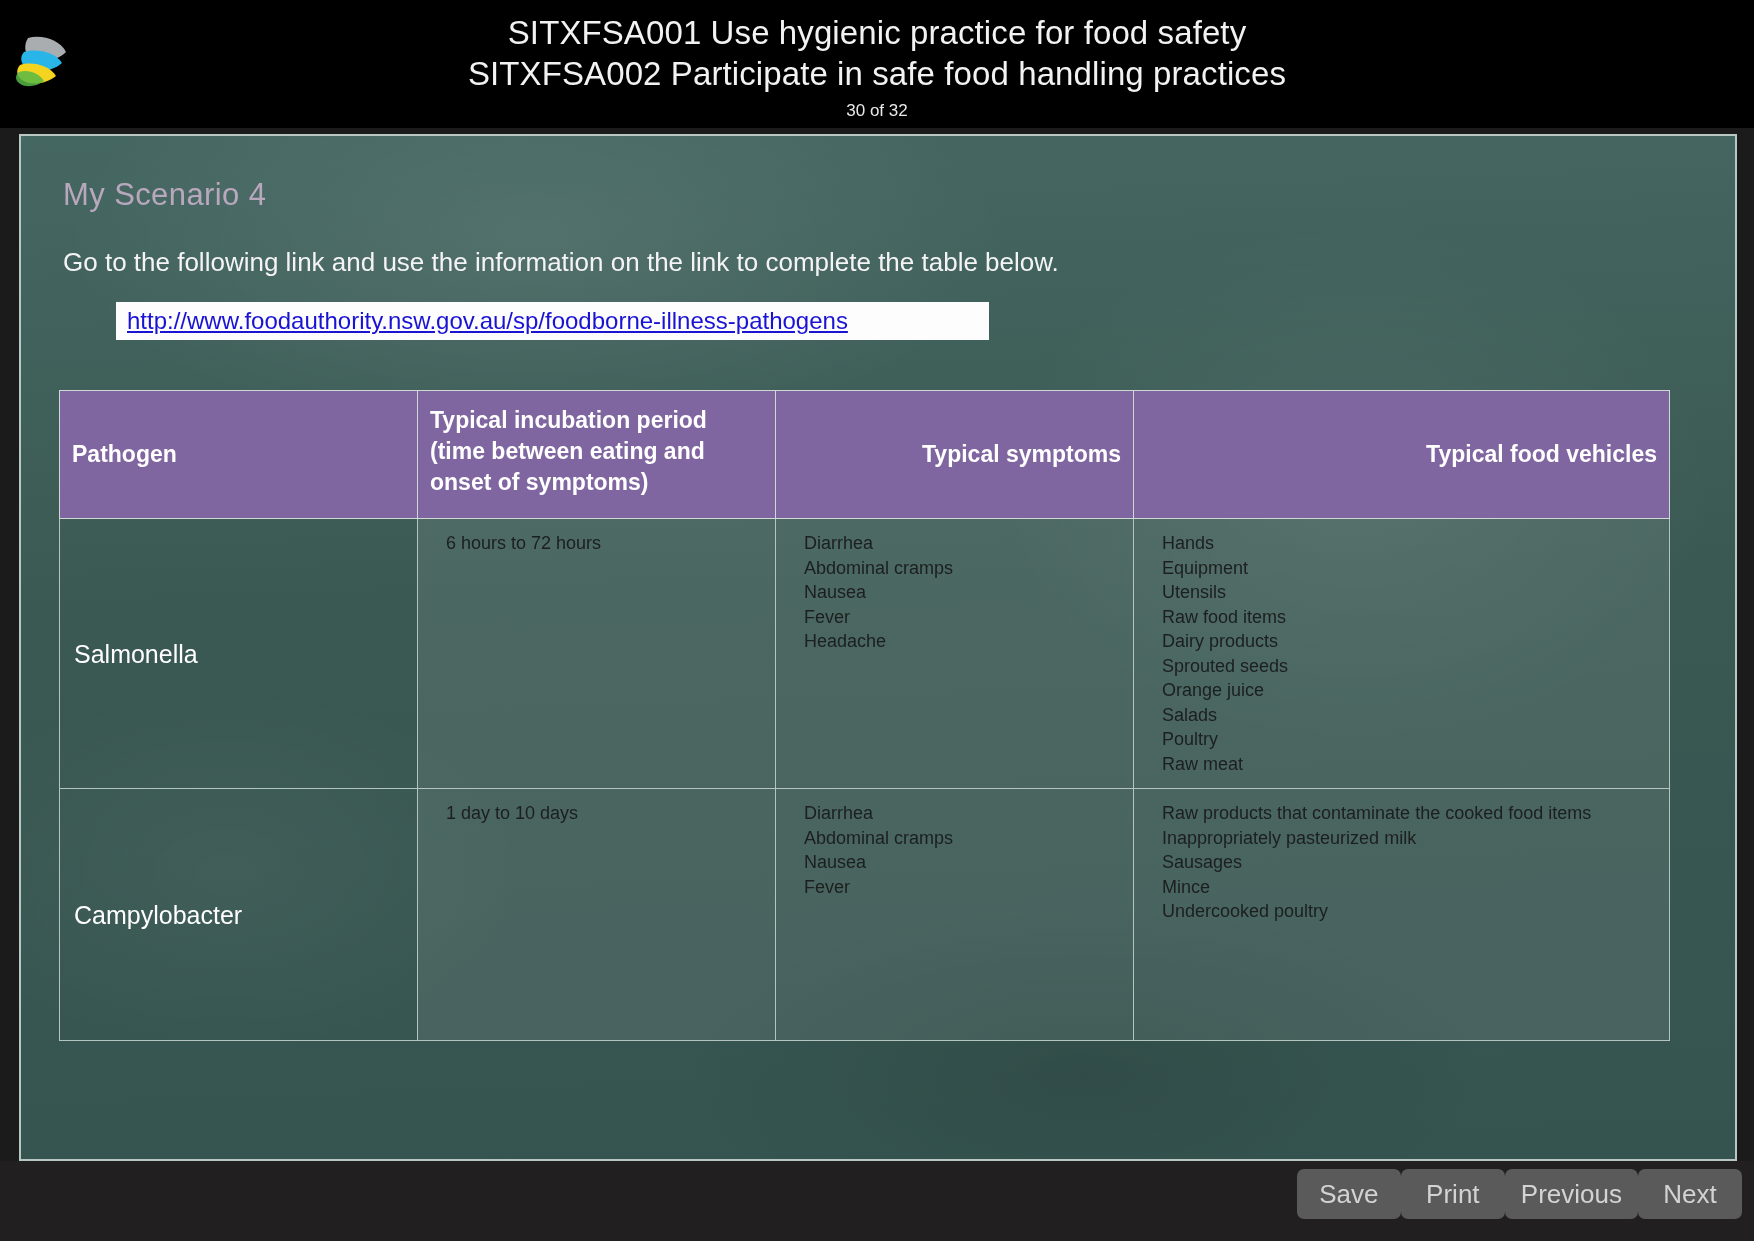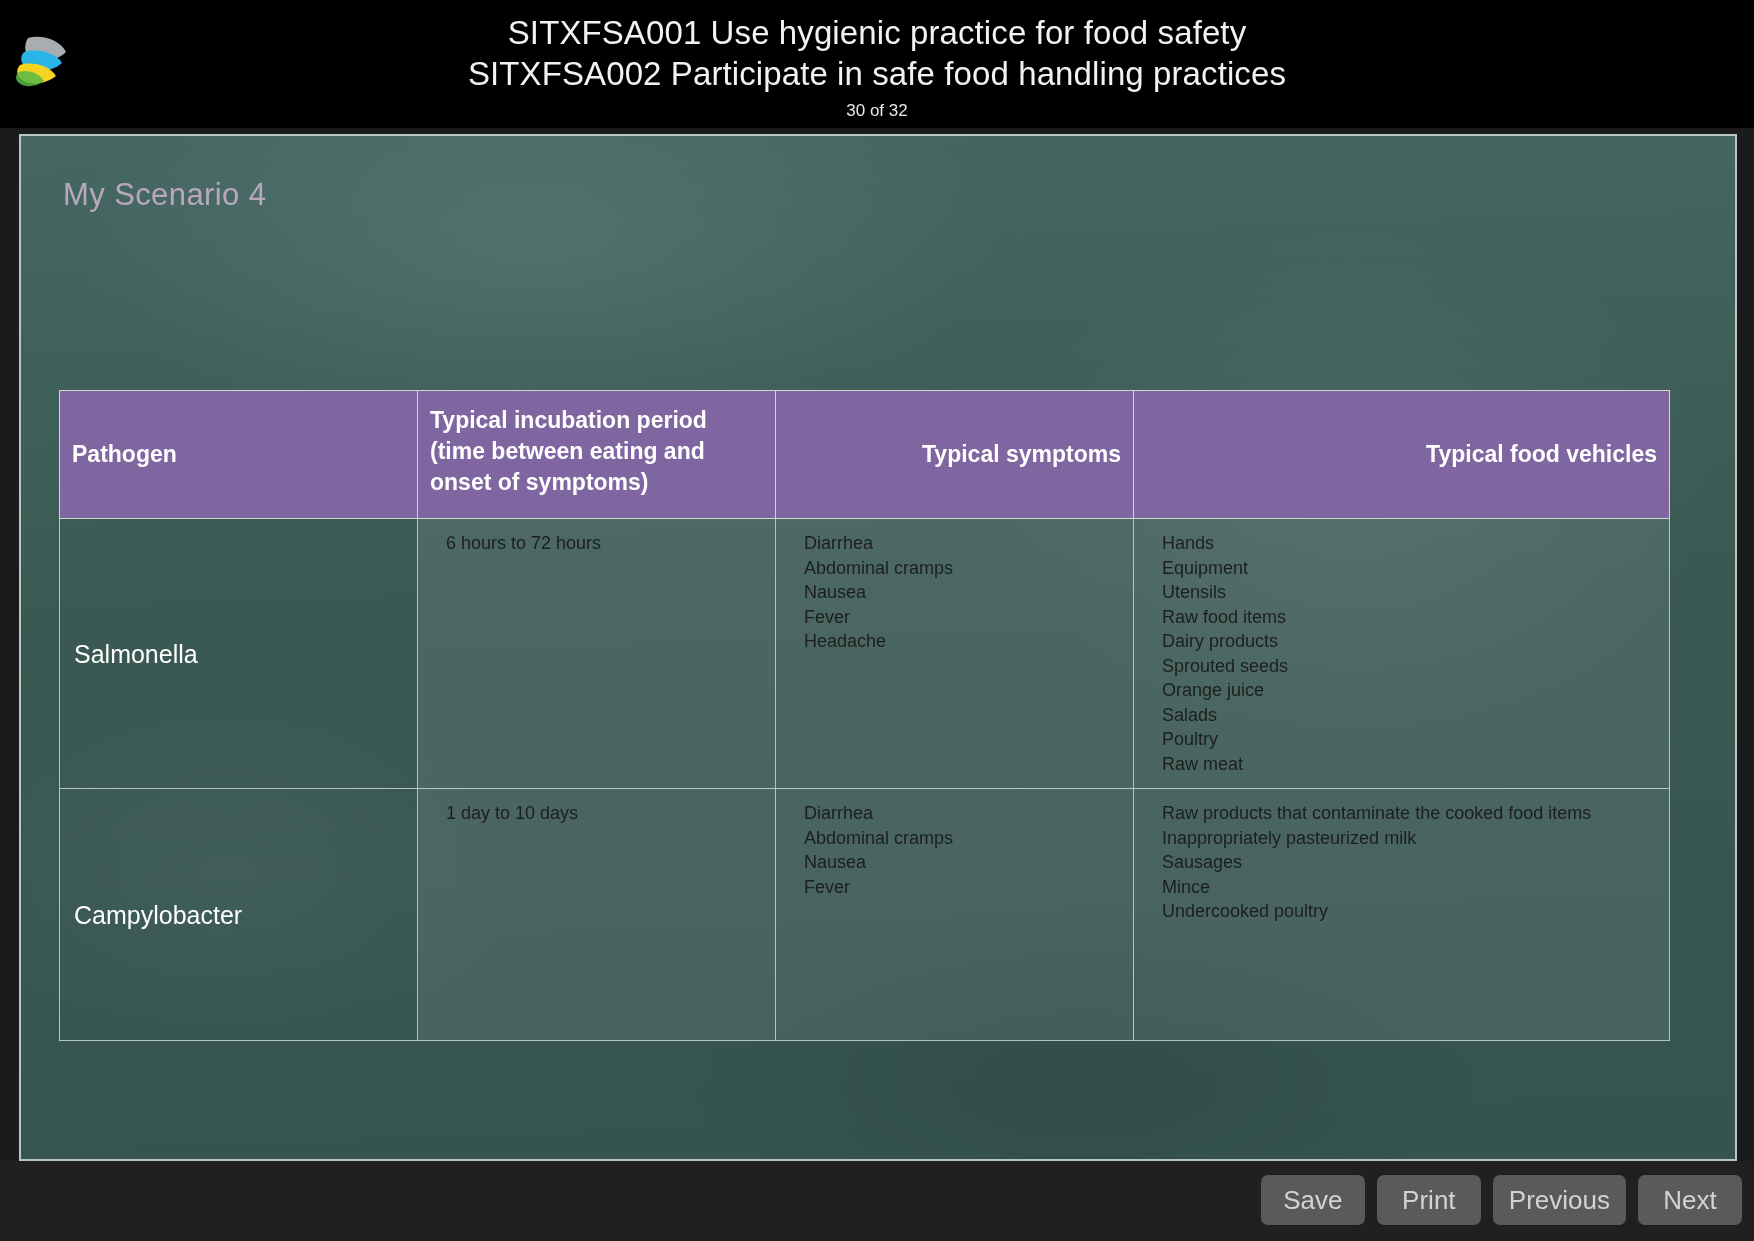--- a/index.html
+++ b/index.html
@@ -188,23 +188,22 @@
     left: 0;
     top: 1161px;
     width: 1754px;
     height: 80px;
     background: #211f1f;
   }
 
   .btn-row {
     position: absolute;
     right: 12px;
-    top: 14px;
+    top: 8px;
     display: flex;
-    gap: 12px;
   }
 
   .btn {
     min-width: 104px;
     height: 50px;
     background: #5a5a5a;
     border: none;
     border-radius: 7px;
     color: #d3d3d3;
     font-size: 26px;
@@ -236,21 +235,25 @@
       <div class="title-line">SITXFSA002  Participate in safe food handling practices</div>
       <div class="page-counter">30 of 32</div>
     </div>
 
   </div>
 
   <div class="content-frame">
 
     <div class="scenario-title">My Scenario 4</div>
 
-
+    <div class="instruction">Go to the following link and use the information on the link to complete the table below.</div>
+
+    <div class="link-box">
+      <a href="#">http://www.foodauthority.nsw.gov.au/sp/foodborne-illness-pathogens</a>
+    </div>
 
     <table class="data-table">
       <colgroup>
         <col class="c1">
           <col class="c2">
           <col class="c3">
           <col class="c4">
       </colgroup>
       <thead>
         <tr>

